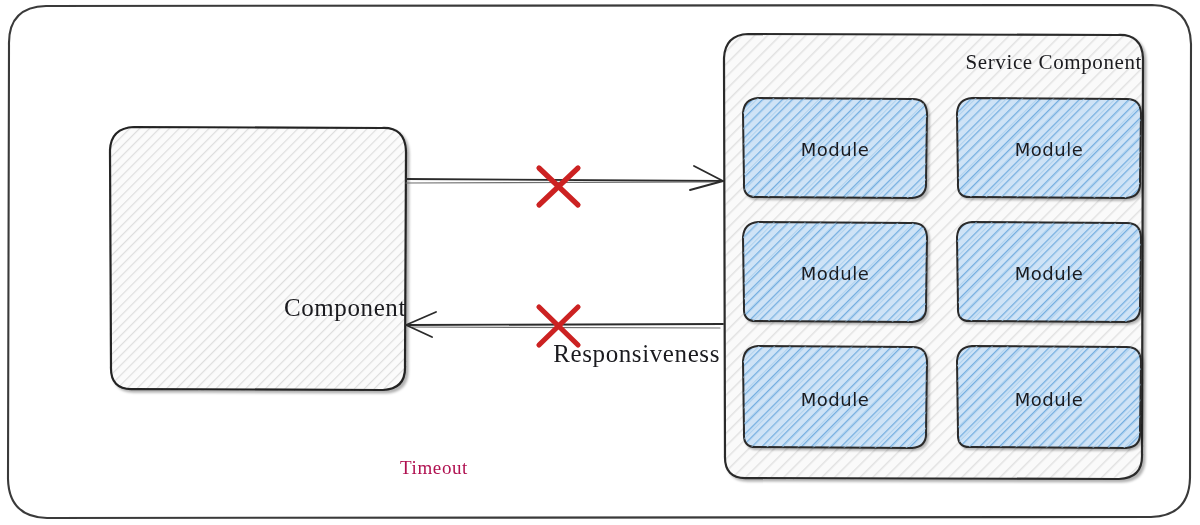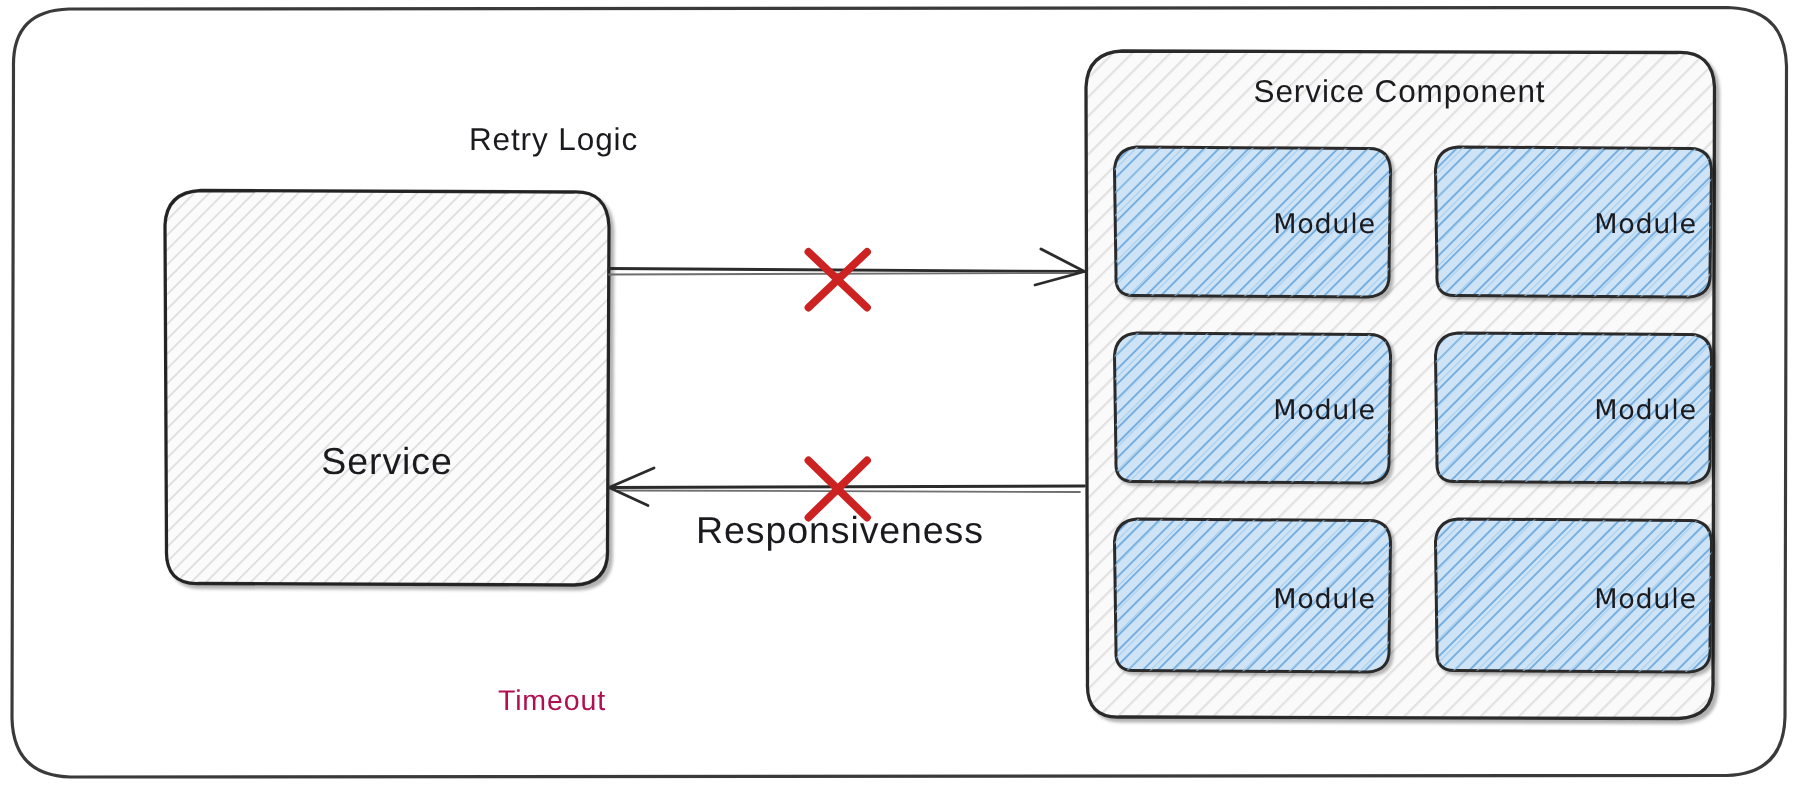--- a/index.html
+++ b/index.html
@@ -5,36 +5,36 @@
   html,body{margin:0;padding:0;background:#ffffff;}
   body{
     width:1200px;height:525px;overflow:hidden;
     font-family:"DejaVu Sans", sans-serif;
   }
   #stage{position:relative;width:1200px;height:525px;background:#fff;}
   svg#canvas{position:absolute;left:0;top:0;width:1200px;height:525px;}
 
   .lbl{
     position:absolute;
-    font-family:Liberation Sans, sans-serif;
+    font-family:Liberation Serif, serif;
     color:#1b1b1f;
     white-space:pre;
-    text-align:center;
+    text-align:right;
     letter-spacing:.6px;
     user-select:none;
   }
   .lbl-retry{left:0;top:82px;width:738px;font-size:21px;}
   .lbl-consumer{left:110px;top:218px;width:296px;font-size:25px;line-height:36px;}
   .lbl-availability{left:420px;top:138px;width:262px;font-size:21px;}
   .lbl-responsiveness{left:400px;top:340px;width:320px;font-size:25px;}
   .lbl-timeout{left:268px;top:400px;width:200px;font-size:19px;line-height:27px;color:#b01050;}
   .lbl-service-comp{left:724px;top:50px;width:418px;font-size:21px;}
   .lbl-module{
     position:absolute;font-size:18px;color:#1b1b1f;
-    text-align:center;letter-spacing:.5px;padding-left:48px;
+    text-align:center;letter-spacing:.5px;
   }
 </style>
 </head>
 <body>
 
 <div id="stage">
 
   <svg id="canvas" viewBox="0 0 1200 525">
     <defs>
 
@@ -127,24 +127,23 @@
       <path d="M 436,312 L 406,325" fill="none" stroke="#2b2b2b" stroke-width="1.9" stroke-linecap="round"></path>
       <path d="M 432,337 L 406,325" fill="none" stroke="#2b2b2b" stroke-width="1.9" stroke-linecap="round"></path>
     </g>
 
     <g>
       <path d="M 539,307 L 578,345" stroke="#cc2222" stroke-width="5.2" stroke-linecap="round" fill="none"></path>
       <path d="M 578,307 L 539,345" stroke="#cc2222" stroke-width="5.2" stroke-linecap="round" fill="none"></path>
     </g>
   </svg>
 
-  <div class="lbl lbl-retry">Retry Logic</div>
 
   <div class="lbl lbl-consumer">
-    <div>Service</div>
+    <div>Component</div>
   </div>
 
 
   <div class="lbl lbl-responsiveness">Responsiveness</div>
 
   <div class="lbl lbl-timeout">
     <div>Timeout</div>
     
   </div>
 

